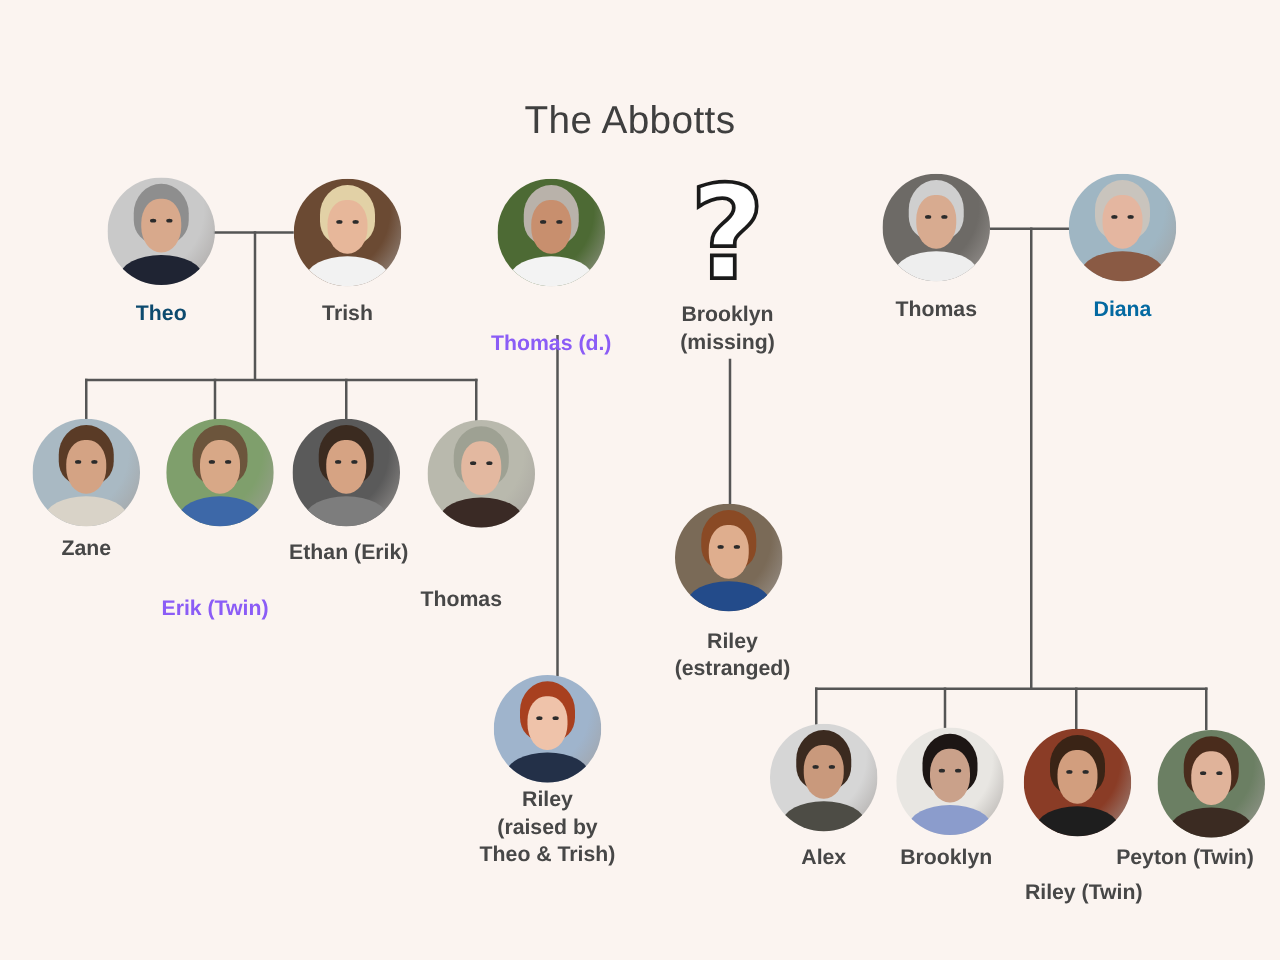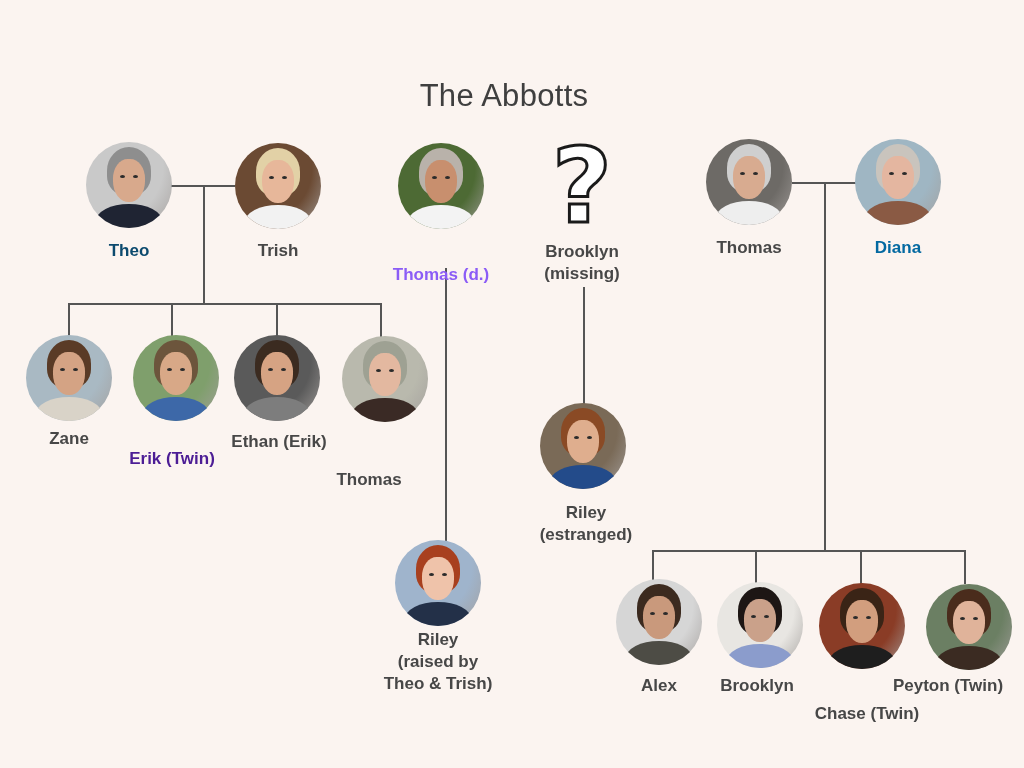--- a/index.html
+++ b/index.html
@@ -130,21 +130,21 @@
       </div>
       <div class="node">
         <div class="avatar" style="left: 133px; top: 335px; width: 86px; height: 86px;">
           <div class="bg" style="background: radial-gradient(circle at 30% 30%, rgb(127, 159, 108), rgb(127, 159, 108) 60%, rgba(0, 0, 0, 0.35));"></div>
           <div class="body" style="left: 10.32px; top: 61.92px; width: 65.36px; height: 34.4px; background: rgb(61, 104, 168);"></div>
           <div class="hair" style="left: 20.64px; top: 5.16px; width: 44.72px; height: 48.16px; background: rgb(108, 85, 60);"></div>
           <div class="face" style="left: 26.66px; top: 17.2px; width: 32.68px; height: 43px; background: rgb(216, 168, 135);"></div>
           <div class="eye" style="left: 33.54px; top: 32.68px;"></div>
           <div class="eye" style="left: 47.3px; top: 32.68px;"></div>
         </div>
-        <div class="label" style="left: 92px; width: 160px; top: 448px; color: #4c1d95;">Erik (Twin)</div>
+        <div class="label" style="left: 92px; width: 160px; top: 476px; color: #8b5cf6;">Erik (Twin)</div>
       </div>
       <div class="node">
         <div class="avatar" style="left: 234px; top: 335px; width: 86px; height: 86px;">
           <div class="bg" style="background: radial-gradient(circle at 30% 30%, rgb(90, 90, 90), rgb(90, 90, 90) 60%, rgba(0, 0, 0, 0.35));"></div>
           <div class="body" style="left: 10.32px; top: 61.92px; width: 65.36px; height: 34.4px; background: rgb(125, 125, 125);"></div>
           <div class="hair" style="left: 20.64px; top: 5.16px; width: 44.72px; height: 48.16px; background: rgb(59, 43, 32);"></div>
           <div class="face" style="left: 26.66px; top: 17.2px; width: 32.68px; height: 43px; background: rgb(214, 163, 131);"></div>
           <div class="eye" style="left: 33.54px; top: 32.68px;"></div>
           <div class="eye" style="left: 47.3px; top: 32.68px;"></div>
         </div>
@@ -210,21 +210,21 @@
       </div>
       <div class="node">
         <div class="avatar" style="left: 819px; top: 583px; width: 86px; height: 86px;">
           <div class="bg" style="background: radial-gradient(circle at 30% 30%, rgb(138, 60, 38), rgb(138, 60, 38) 60%, rgba(0, 0, 0, 0.35));"></div>
           <div class="body" style="left: 10.32px; top: 61.92px; width: 65.36px; height: 34.4px; background: rgb(30, 30, 30);"></div>
           <div class="hair" style="left: 20.64px; top: 5.16px; width: 44.72px; height: 48.16px; background: rgb(58, 36, 22);"></div>
           <div class="face" style="left: 26.66px; top: 17.2px; width: 32.68px; height: 43px; background: rgb(210, 158, 126);"></div>
           <div class="eye" style="left: 33.54px; top: 32.68px;"></div>
           <div class="eye" style="left: 47.3px; top: 32.68px;"></div>
         </div>
-        <div class="label" style="left: 787px; width: 160px; top: 703px; color: rgb(71, 71, 71);">Chase  (Twin)</div>
+        <div class="label" style="left: 787px; width: 160px; top: 703px; color: rgb(71, 71, 71);">Riley  (Twin)</div>
       </div>
       <div class="node">
         <div class="avatar" style="left: 926px; top: 584px; width: 86px; height: 86px;">
           <div class="bg" style="background: radial-gradient(circle at 30% 30%, rgb(107, 127, 99), rgb(107, 127, 99) 60%, rgba(0, 0, 0, 0.35));"></div>
           <div class="body" style="left: 10.32px; top: 61.92px; width: 65.36px; height: 34.4px; background: rgb(59, 43, 34);"></div>
           <div class="hair" style="left: 20.64px; top: 5.16px; width: 44.72px; height: 48.16px; background: rgb(74, 44, 28);"></div>
           <div class="face" style="left: 26.66px; top: 17.2px; width: 32.68px; height: 43px; background: rgb(224, 179, 154);"></div>
           <div class="eye" style="left: 33.54px; top: 32.68px;"></div>
           <div class="eye" style="left: 47.3px; top: 32.68px;"></div>
         </div>

